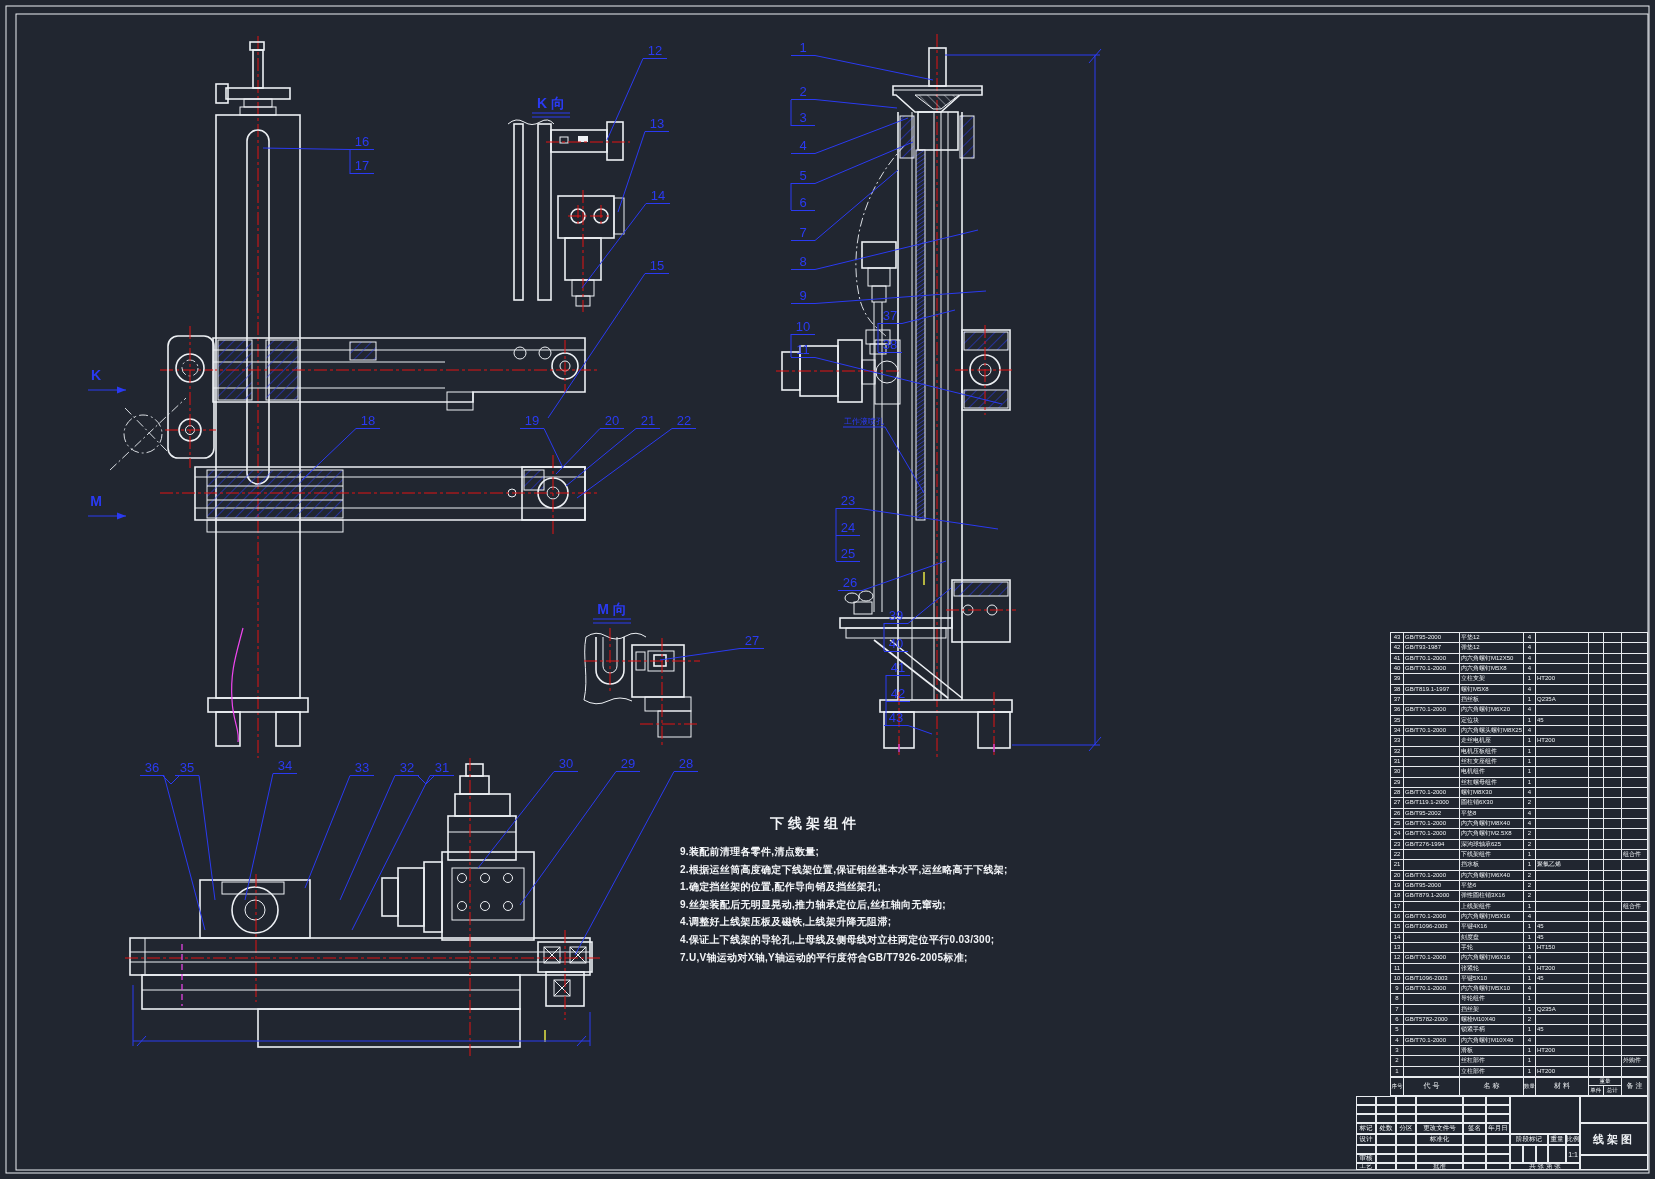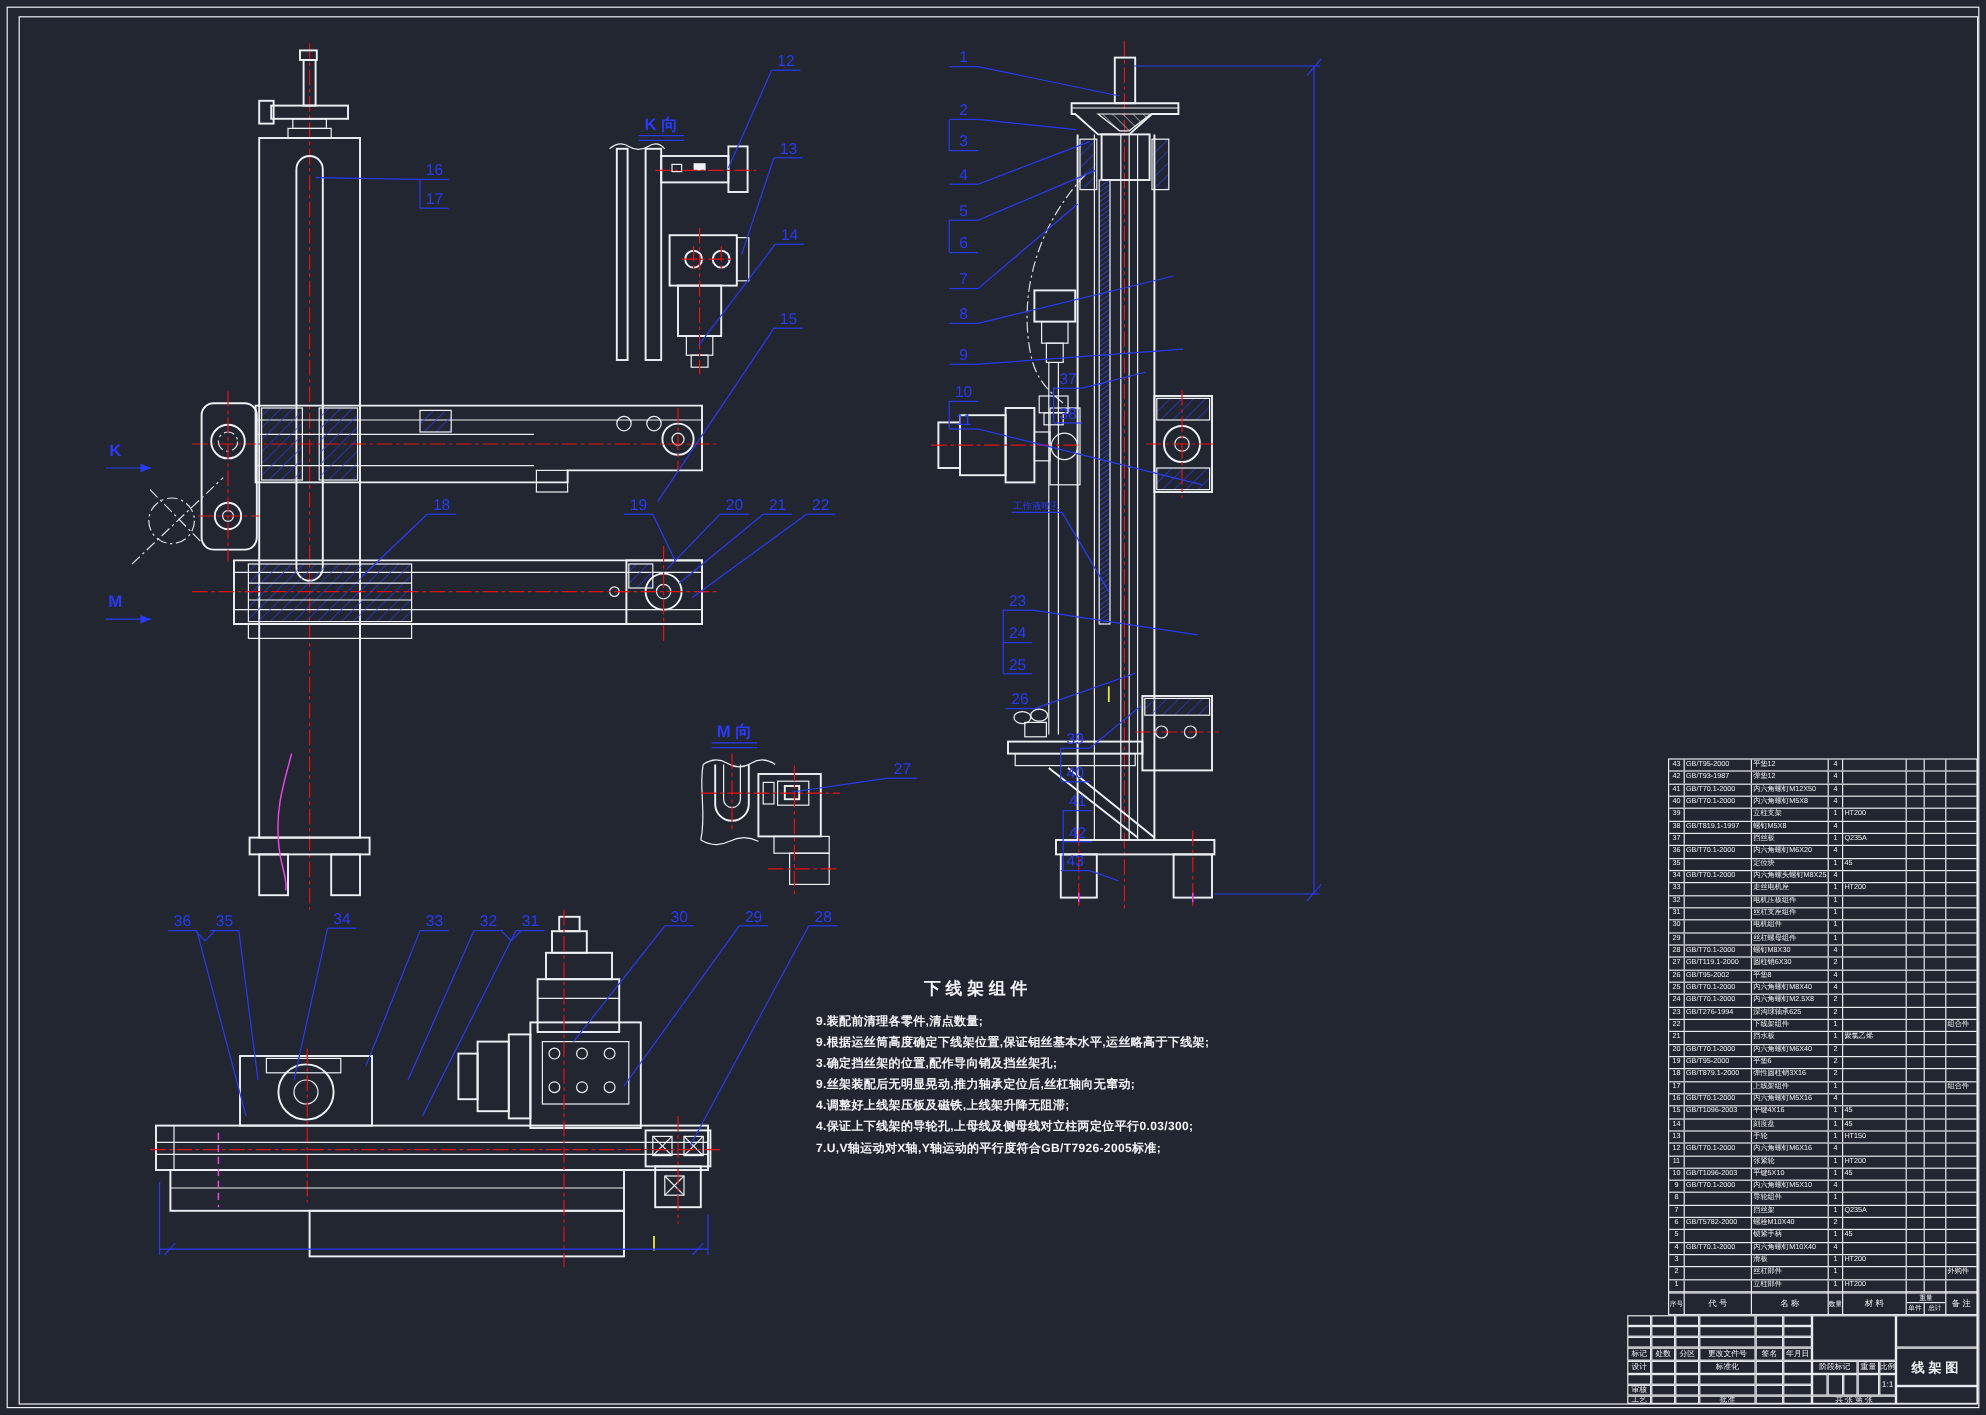--- a/index.html
+++ b/index.html
@@ -438,22 +438,22 @@
         <text x="864" y="424" class="nt">工作液喷孔</text>
         <line x1="843" y1="427" x2="885" y2="427" class="bl"></line>
         <line x1="885" y1="427" x2="924" y2="493" class="bl"></line>
       </g>
   </svg>
 
   <div class="tech">
     <div class="ttl">下线架组件</div>
     <div id="tech-lines">
         <div class="trline">9.装配前清理各零件,清点数量;</div>
-        <div class="trline">9.根据运丝筒高度确定下线架位置,保证钼丝基本水平,运丝略高于下线架;</div>
-        <div class="trline">3.确定挡丝架的位置,配作导向销及挡丝架孔;</div>
+        <div class="trline">2.根据运丝筒高度确定下线架位置,保证钼丝基本水平,运丝略高于下线架;</div>
+        <div class="trline">1.确定挡丝架的位置,配作导向销及挡丝架孔;</div>
         <div class="trline">9.丝架装配后无明显晃动,推力轴承定位后,丝杠轴向无窜动;</div>
         <div class="trline">4.调整好上线架压板及磁铁,上线架升降无阻滞;</div>
         <div class="trline">4.保证上下线架的导轮孔,上母线及侧母线对立柱两定位平行0.03/300;</div>
         <div class="trline">7.U,V轴运动对X轴,Y轴运动的平行度符合GB/T7926-2005标准;</div>
       </div>
   </div>
 
   <div class="bom" id="bom-rows">
       <div class="bomrow">
         <div class="bomcell cc" style="width: 13px;">43</div>

